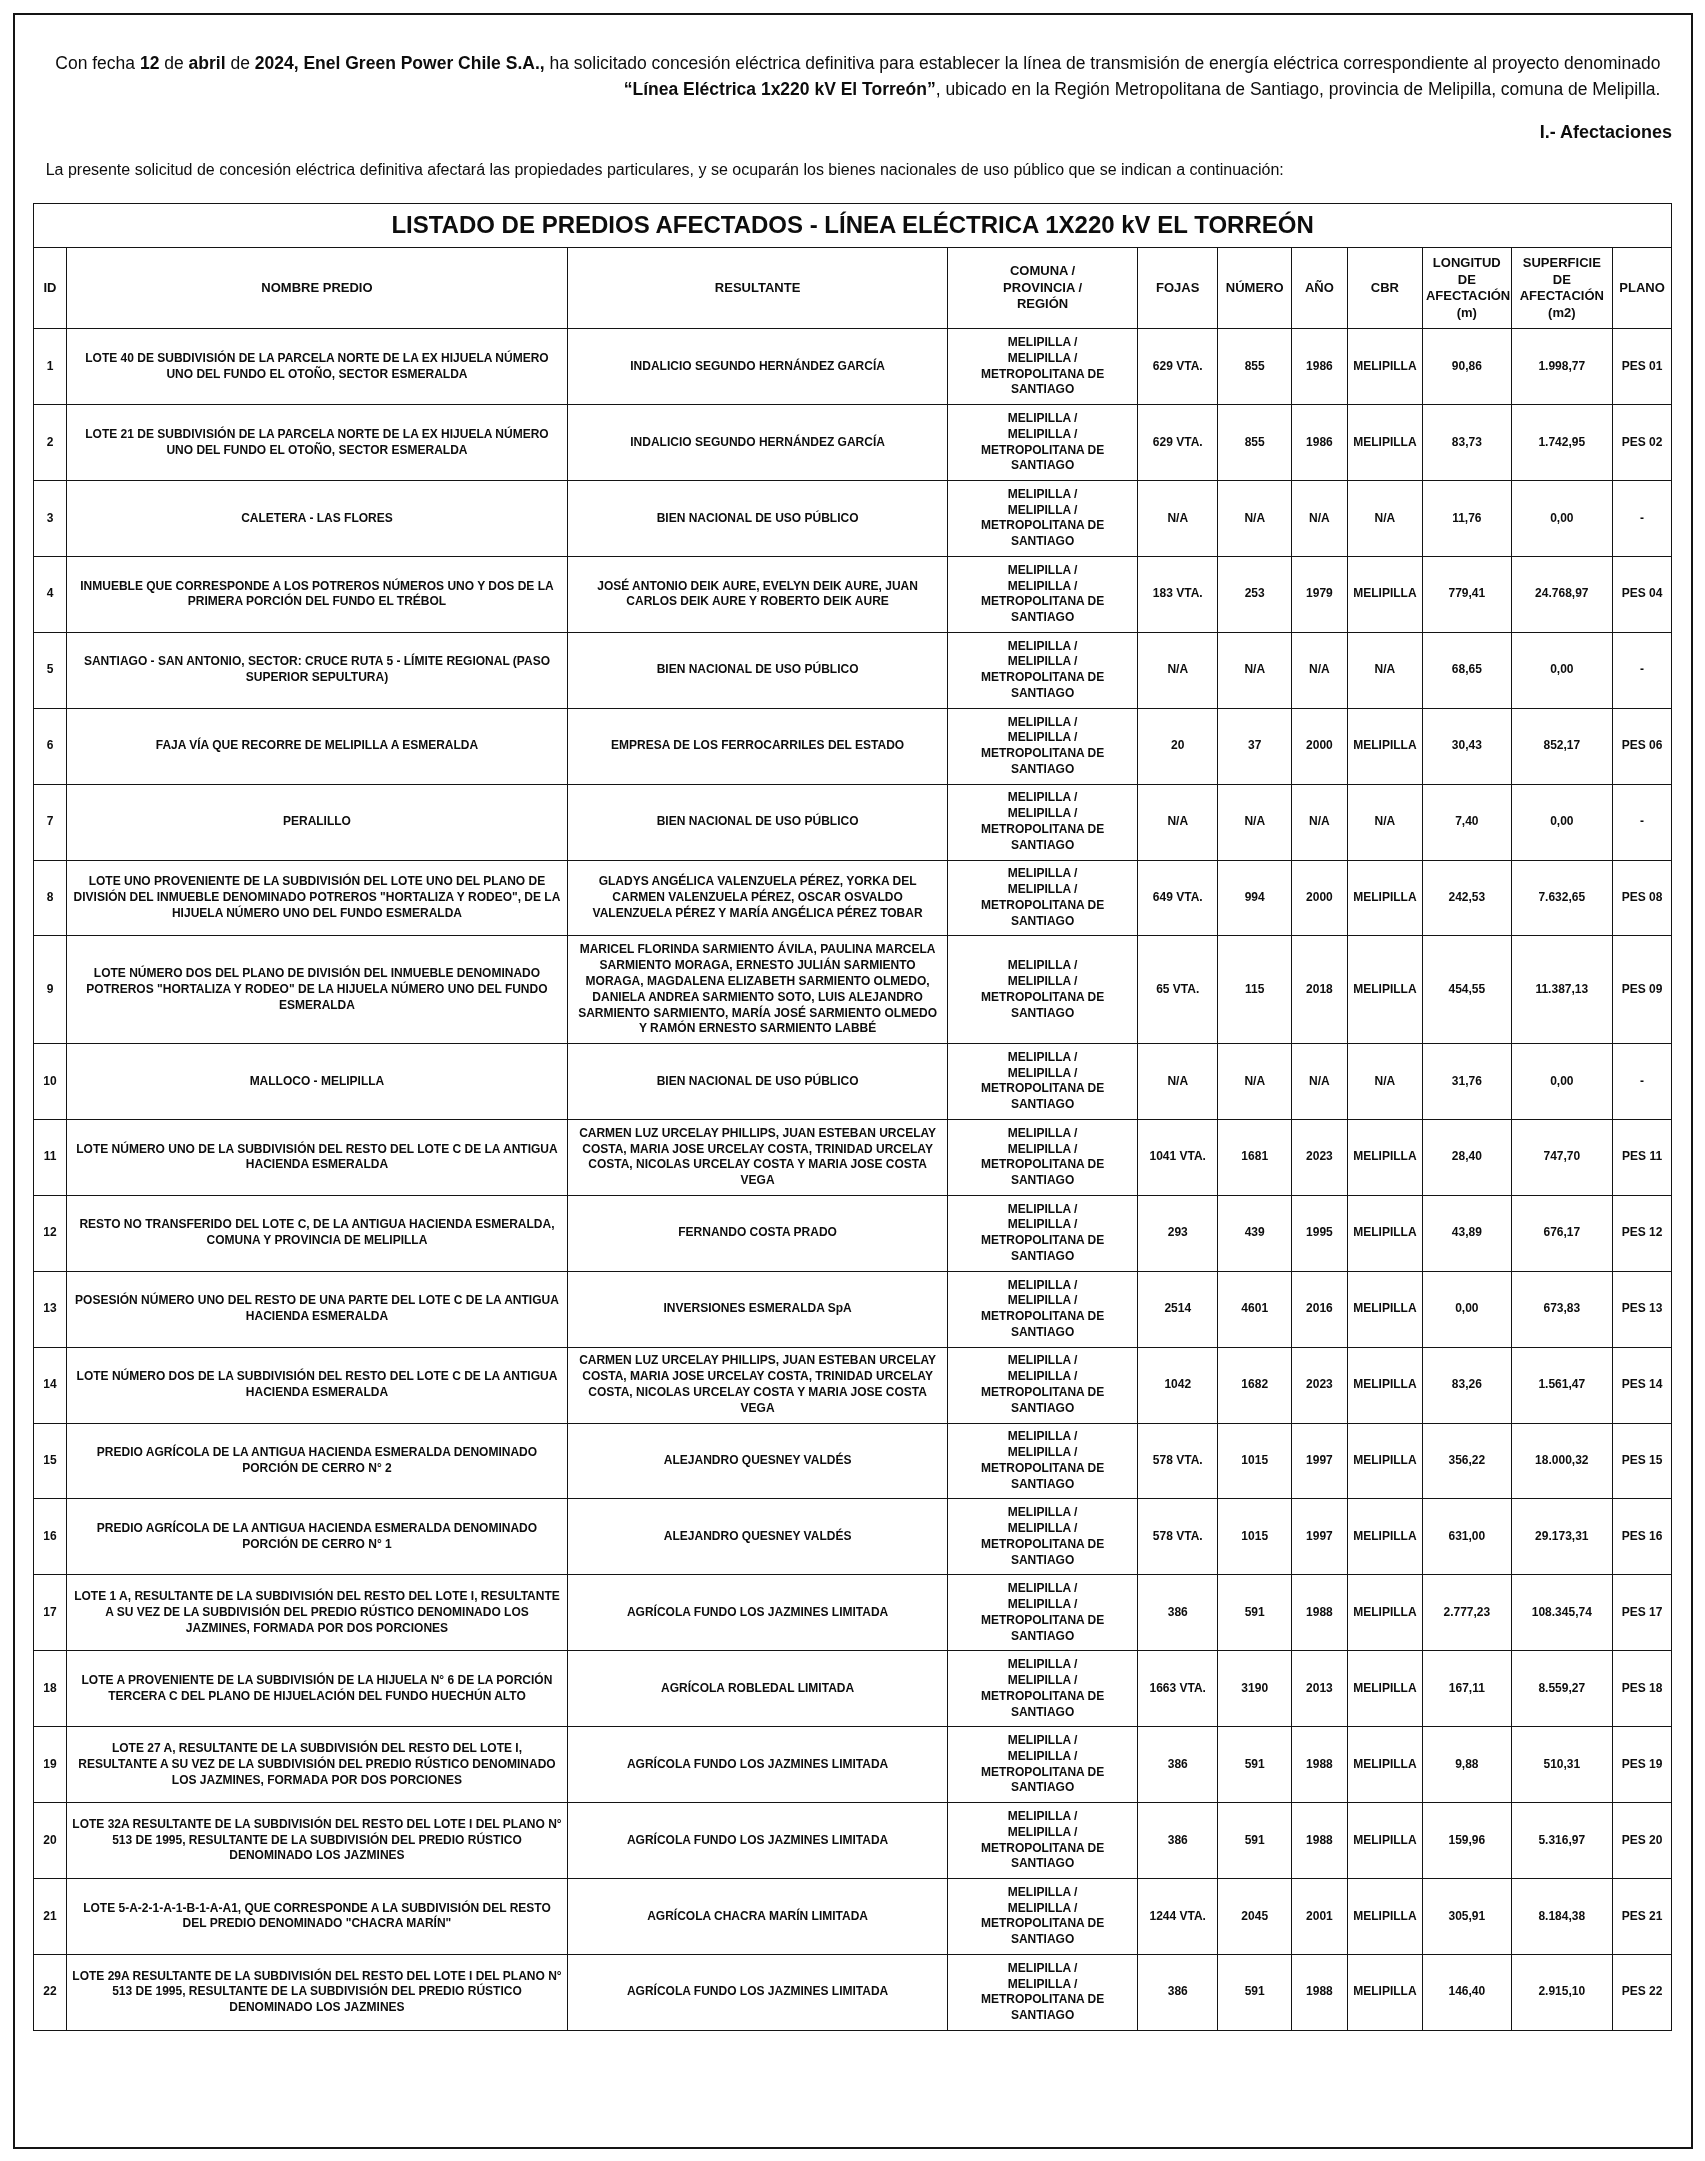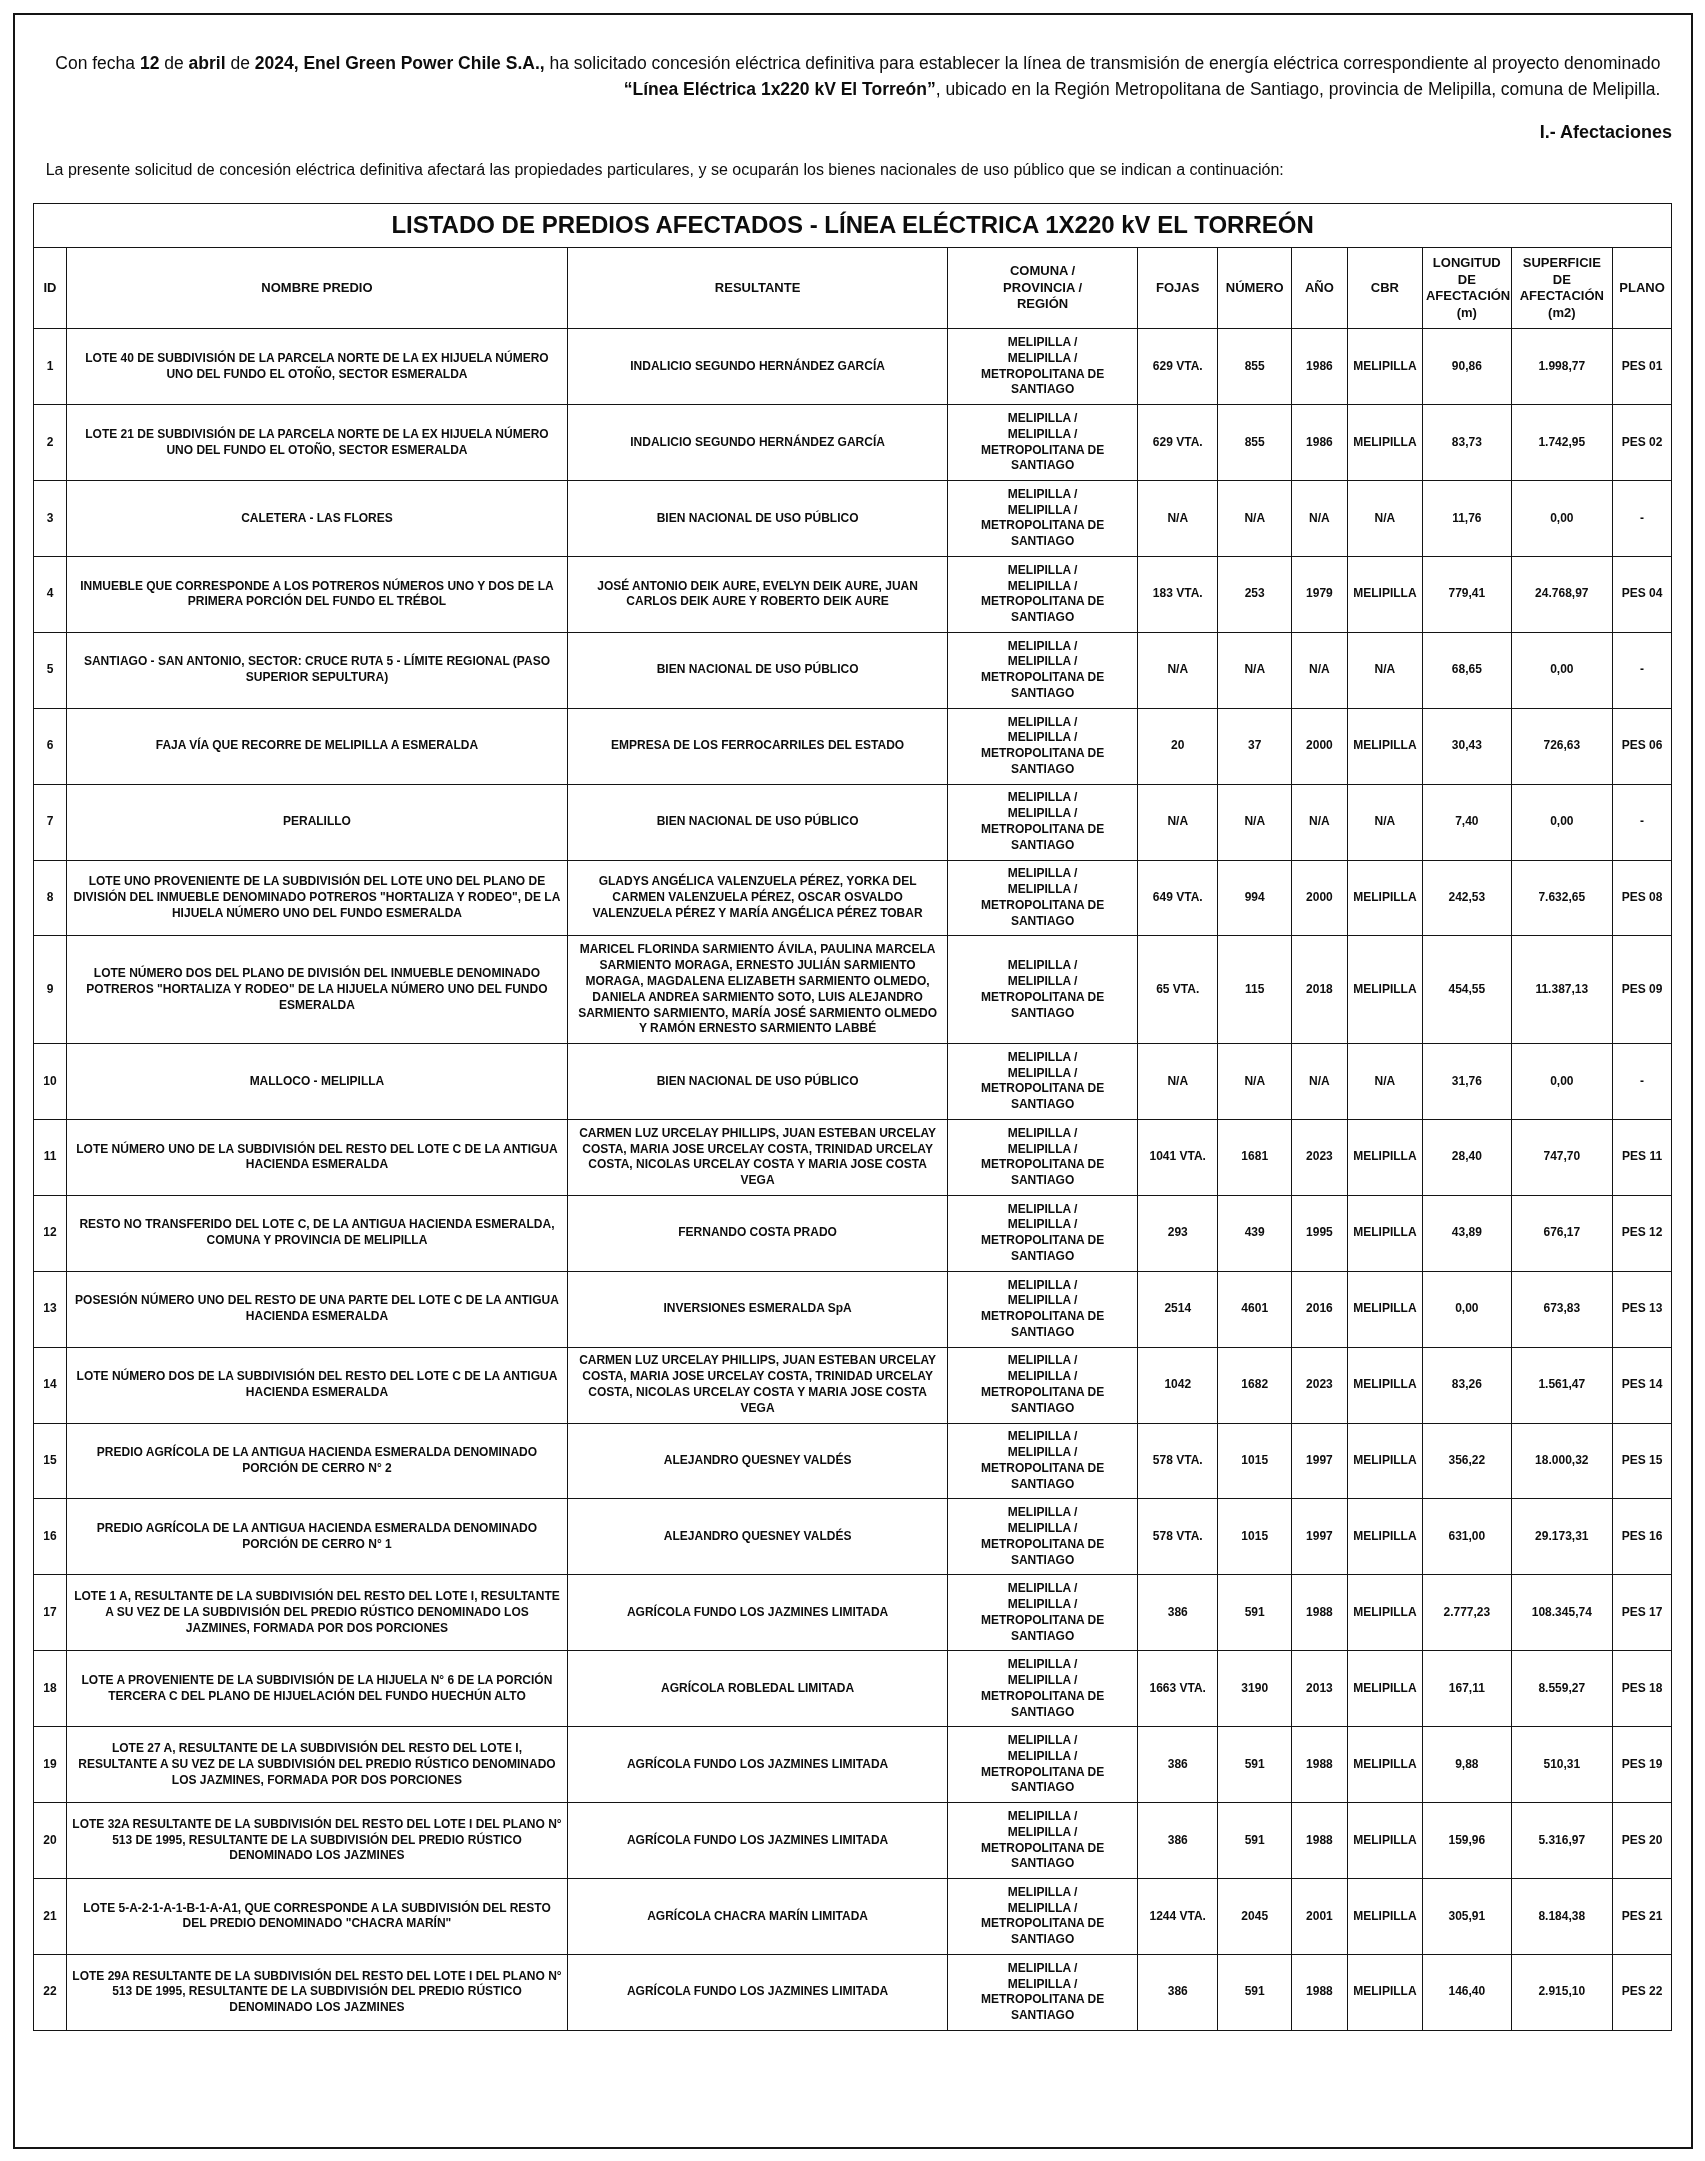--- a/index.html
+++ b/index.html
@@ -221,21 +221,21 @@
           <td class="cell-nombre">FAJA VÍA QUE RECORRE DE MELIPILLA A ESMERALDA</td>
           <td class="cell-propietario">EMPRESA DE LOS FERROCARRILES DEL ESTADO</td>
           <td class="cell-comuna">MELIPILLA /
 MELIPILLA /
 METROPOLITANA DE SANTIAGO</td>
           <td class="cell-fojas">20</td>
           <td class="cell-numero">37</td>
           <td class="cell-ano">2000</td>
           <td class="cell-cbr">MELIPILLA</td>
           <td class="cell-longitud">30,43</td>
-          <td class="cell-superficie">726,63</td>
+          <td class="cell-superficie">852,17</td>
           <td class="cell-plano">PES 06</td>
         </tr>
         <tr>
           <td class="cell-id">7</td>
           <td class="cell-nombre">PERALILLO</td>
           <td class="cell-propietario">BIEN NACIONAL DE USO PÚBLICO</td>
           <td class="cell-comuna">MELIPILLA /
 MELIPILLA /
 METROPOLITANA DE SANTIAGO</td>
           <td class="cell-fojas">N/A</td>

